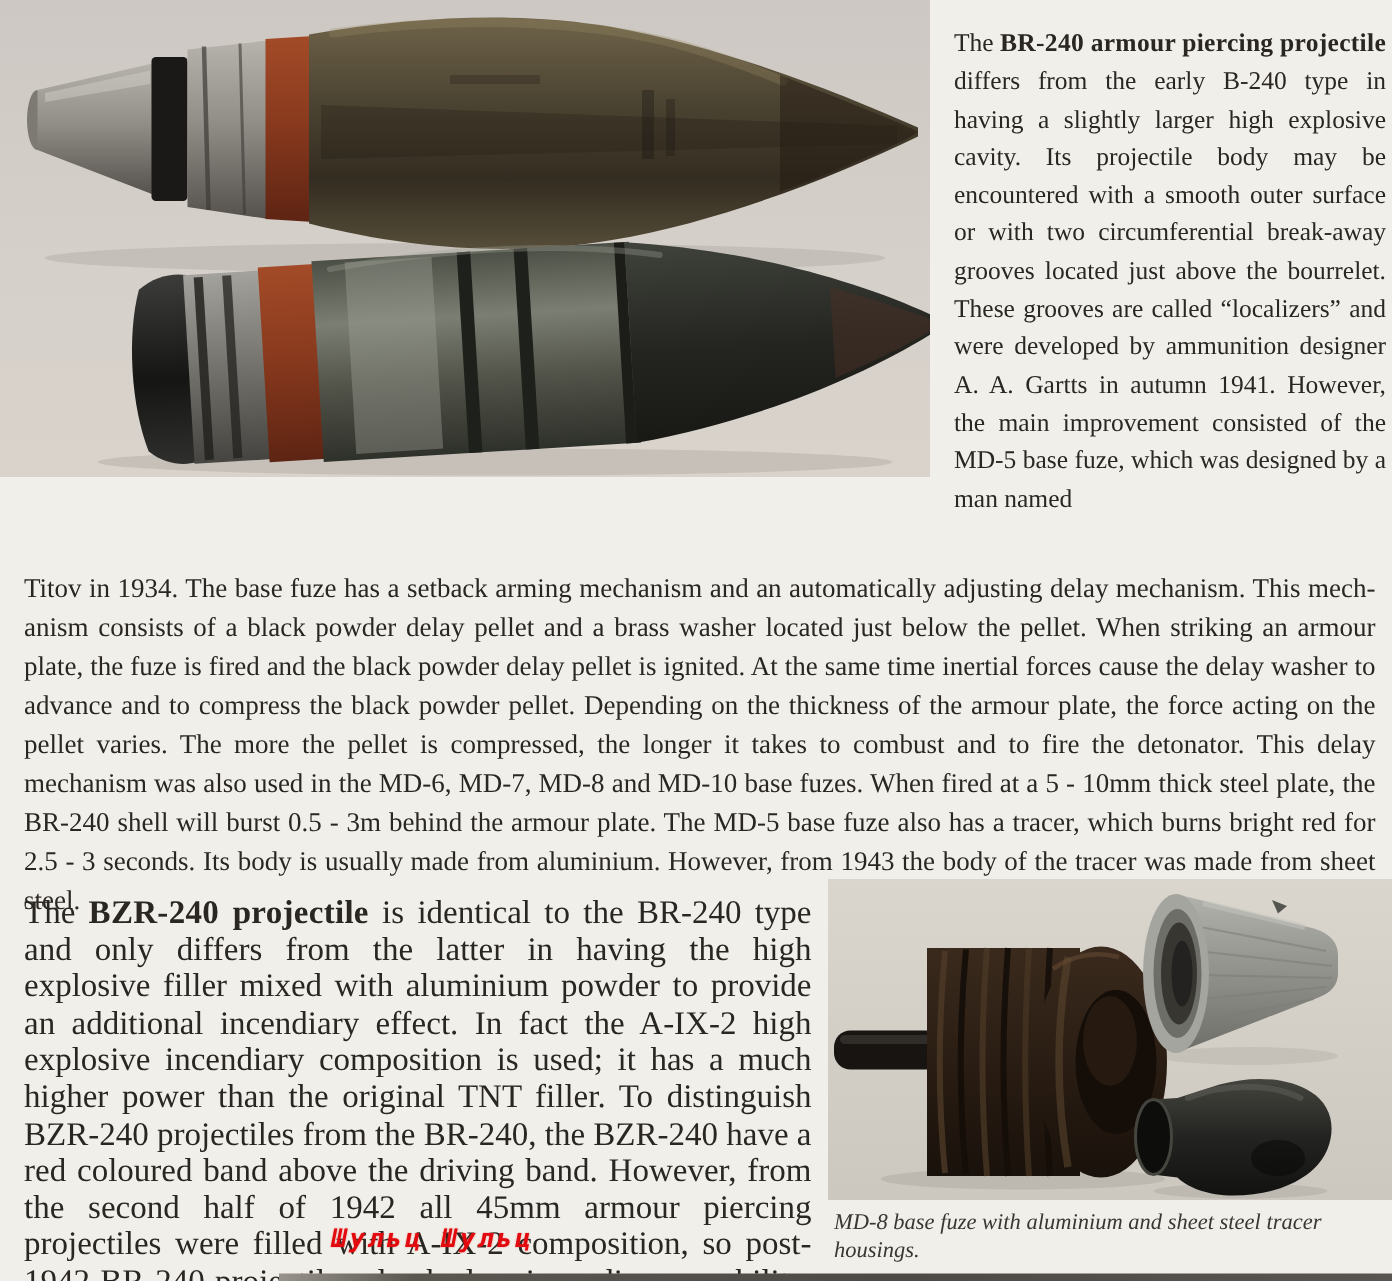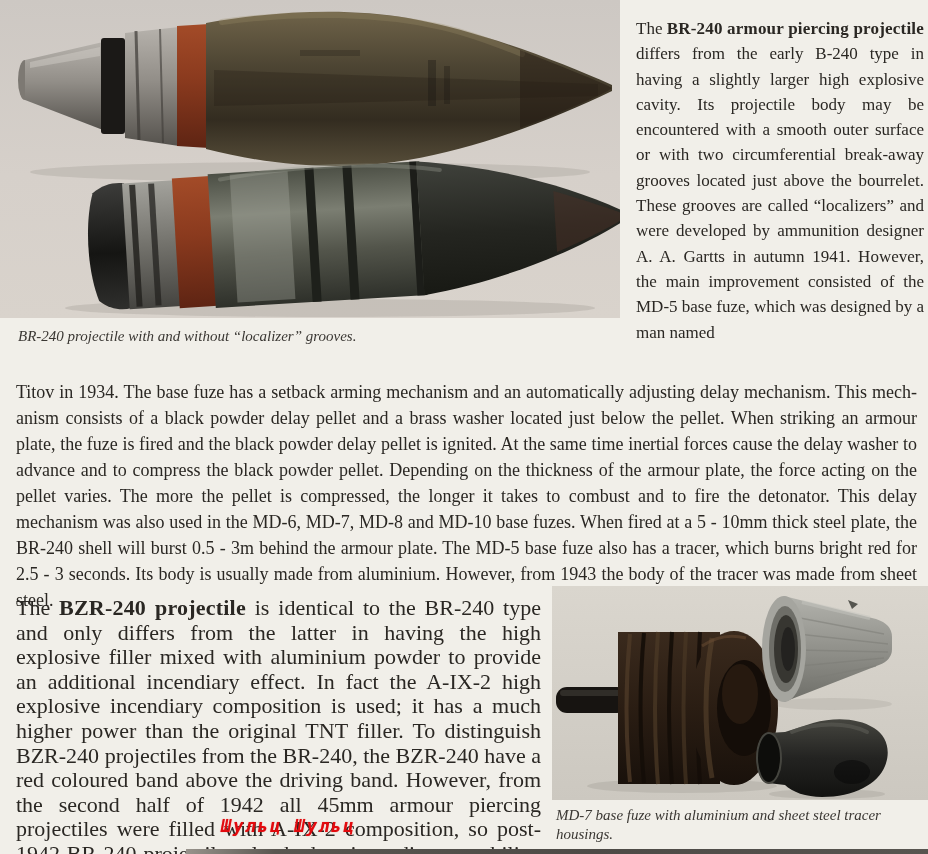--- a/index.html
+++ b/index.html
@@ -146,21 +146,20 @@
         <rect x="225" y="-2" width="9" height="134" fill="#1e201b"></rect>
         <rect x="263" y="-2" width="9" height="134" fill="#1e201b"></rect>
         <rect x="330" y="-2" width="7" height="134" fill="#1c1d19"></rect>
         <path d="M337,-2 C420,8 494,34 544,62 L544,68 C494,96 420,122 337,132 Z" fill="url(#g_ogive2)"></path>
         <path d="M472,36 C516,52 540,62 544,65 C540,69 516,81 472,97 Z" fill="#4a3026" opacity="0.5"></path>
         <path d="M140,4 C220,-6 300,-4 360,8" stroke="#9da095" stroke-width="4" fill="none" opacity="0.35" stroke-linecap="round"></path>
       </g>
     </svg>
   </figure>
 
-  <p class="caption caption-projectiles">BR-240 projectile with and without “localizer” grooves.</p>
 
   <div class="col-right"><span>The </span><b>BR-240 armour piercing pro­jectile</b><span> differs from the early B-240 type in having a slightly larger high explosive cavity. Its projectile body may be encountered with a smooth outer surface or with two circumfer­ential break-away grooves located just above the bourrelet. These grooves are called “localizers” and were developed by ammunition designer A. A. Gartts in autumn 1941. However, the main improvement consisted of the MD-5 base fuze, which was designed by a man named</span></div>
 
   <div class="para-full">Titov in 1934. The base fuze has a setback arming mechanism and an automatically adjusting delay mechanism. This mech­anism consists of a black powder delay pellet and a brass washer located just below the pellet. When striking an armour plate, the fuze is fired and the black powder delay pellet is ignited. At the same time inertial forces cause the delay washer to advance and to compress the black powder pellet. Depending on the thickness of the armour plate, the force acting on the pellet varies. The more the pellet is compressed, the longer it takes to combust and to fire the detonator. This delay mechanism was also used in the MD-6, MD-7, MD-8 and MD-10 base fuzes. When fired at a 5 - 10mm thick steel plate, the BR-240 shell will burst 0.5 - 3m behind the armour plate. The MD-5 base fuze also has a tracer, which burns bright red for 2.5 - 3 seconds. Its body is usually made from aluminium. However, from 1943 the body of the tracer was made from sheet steel.</div>
 
   <div class="para-bzr"><span>The </span><b>BZR-240 projectile</b><span> is identical to the BR-240 type and only differs from the latter in having the high explosive filler mixed with aluminium powder to provide an additional incendiary effect. In fact the A-IX-2 high explosive incendiary composition is used; it has a much higher power than the original TNT filler. To distinguish BZR-240 projectiles from the BR-240, the BZR-240 have a red coloured band above the driving band. However, from the second half of 1942 all 45mm armour piercing projectiles were filled with A-IX-2 composition, so post-1942 BR-240 projectiles also had an incendiary capability, despite their index desig­nation.</span></div>
 
   <figure class="photo photo-fuze">
     <svg width="376" height="214" viewBox="0 0 376 214" aria-hidden="true">
       <defs>
@@ -227,19 +226,19 @@
 
       <g>
         <path d="M216,147 C209,147 205,158 205,172 C205,186 209,197 216,197 L233,199 C240,206 254,211 270,211 C302,211 326,198 333,180 C339,165 335,150 322,142 C306,132 283,131 261,137 L233,146 Z" fill="url(#g_tracer_steel)"></path>
         <ellipse cx="217" cy="172" rx="12" ry="25" fill="#0d0d0b" stroke="#45453f" stroke-width="2"></ellipse>
         <path d="M240,146 C265,136 295,136 315,146" stroke="#5c5c55" stroke-width="4" fill="none" opacity="0.6" stroke-linecap="round"></path>
         <ellipse cx="300" cy="186" rx="18" ry="12" fill="#060606" opacity="0.5"></ellipse>
       </g>
     </svg>
   </figure>
 
-  <p class="caption caption-fuze">MD-7 base fuze with aluminium and sheet steel tracer housings.</p>
+  <p class="caption caption-fuze">MD-8 base fuze with aluminium and sheet steel tracer housings.</p>
 
   <div class="watermark">Шульц Шульц</div>
 
   <div class="page-edge"></div>
 
 </div>
 
 </body></html>

